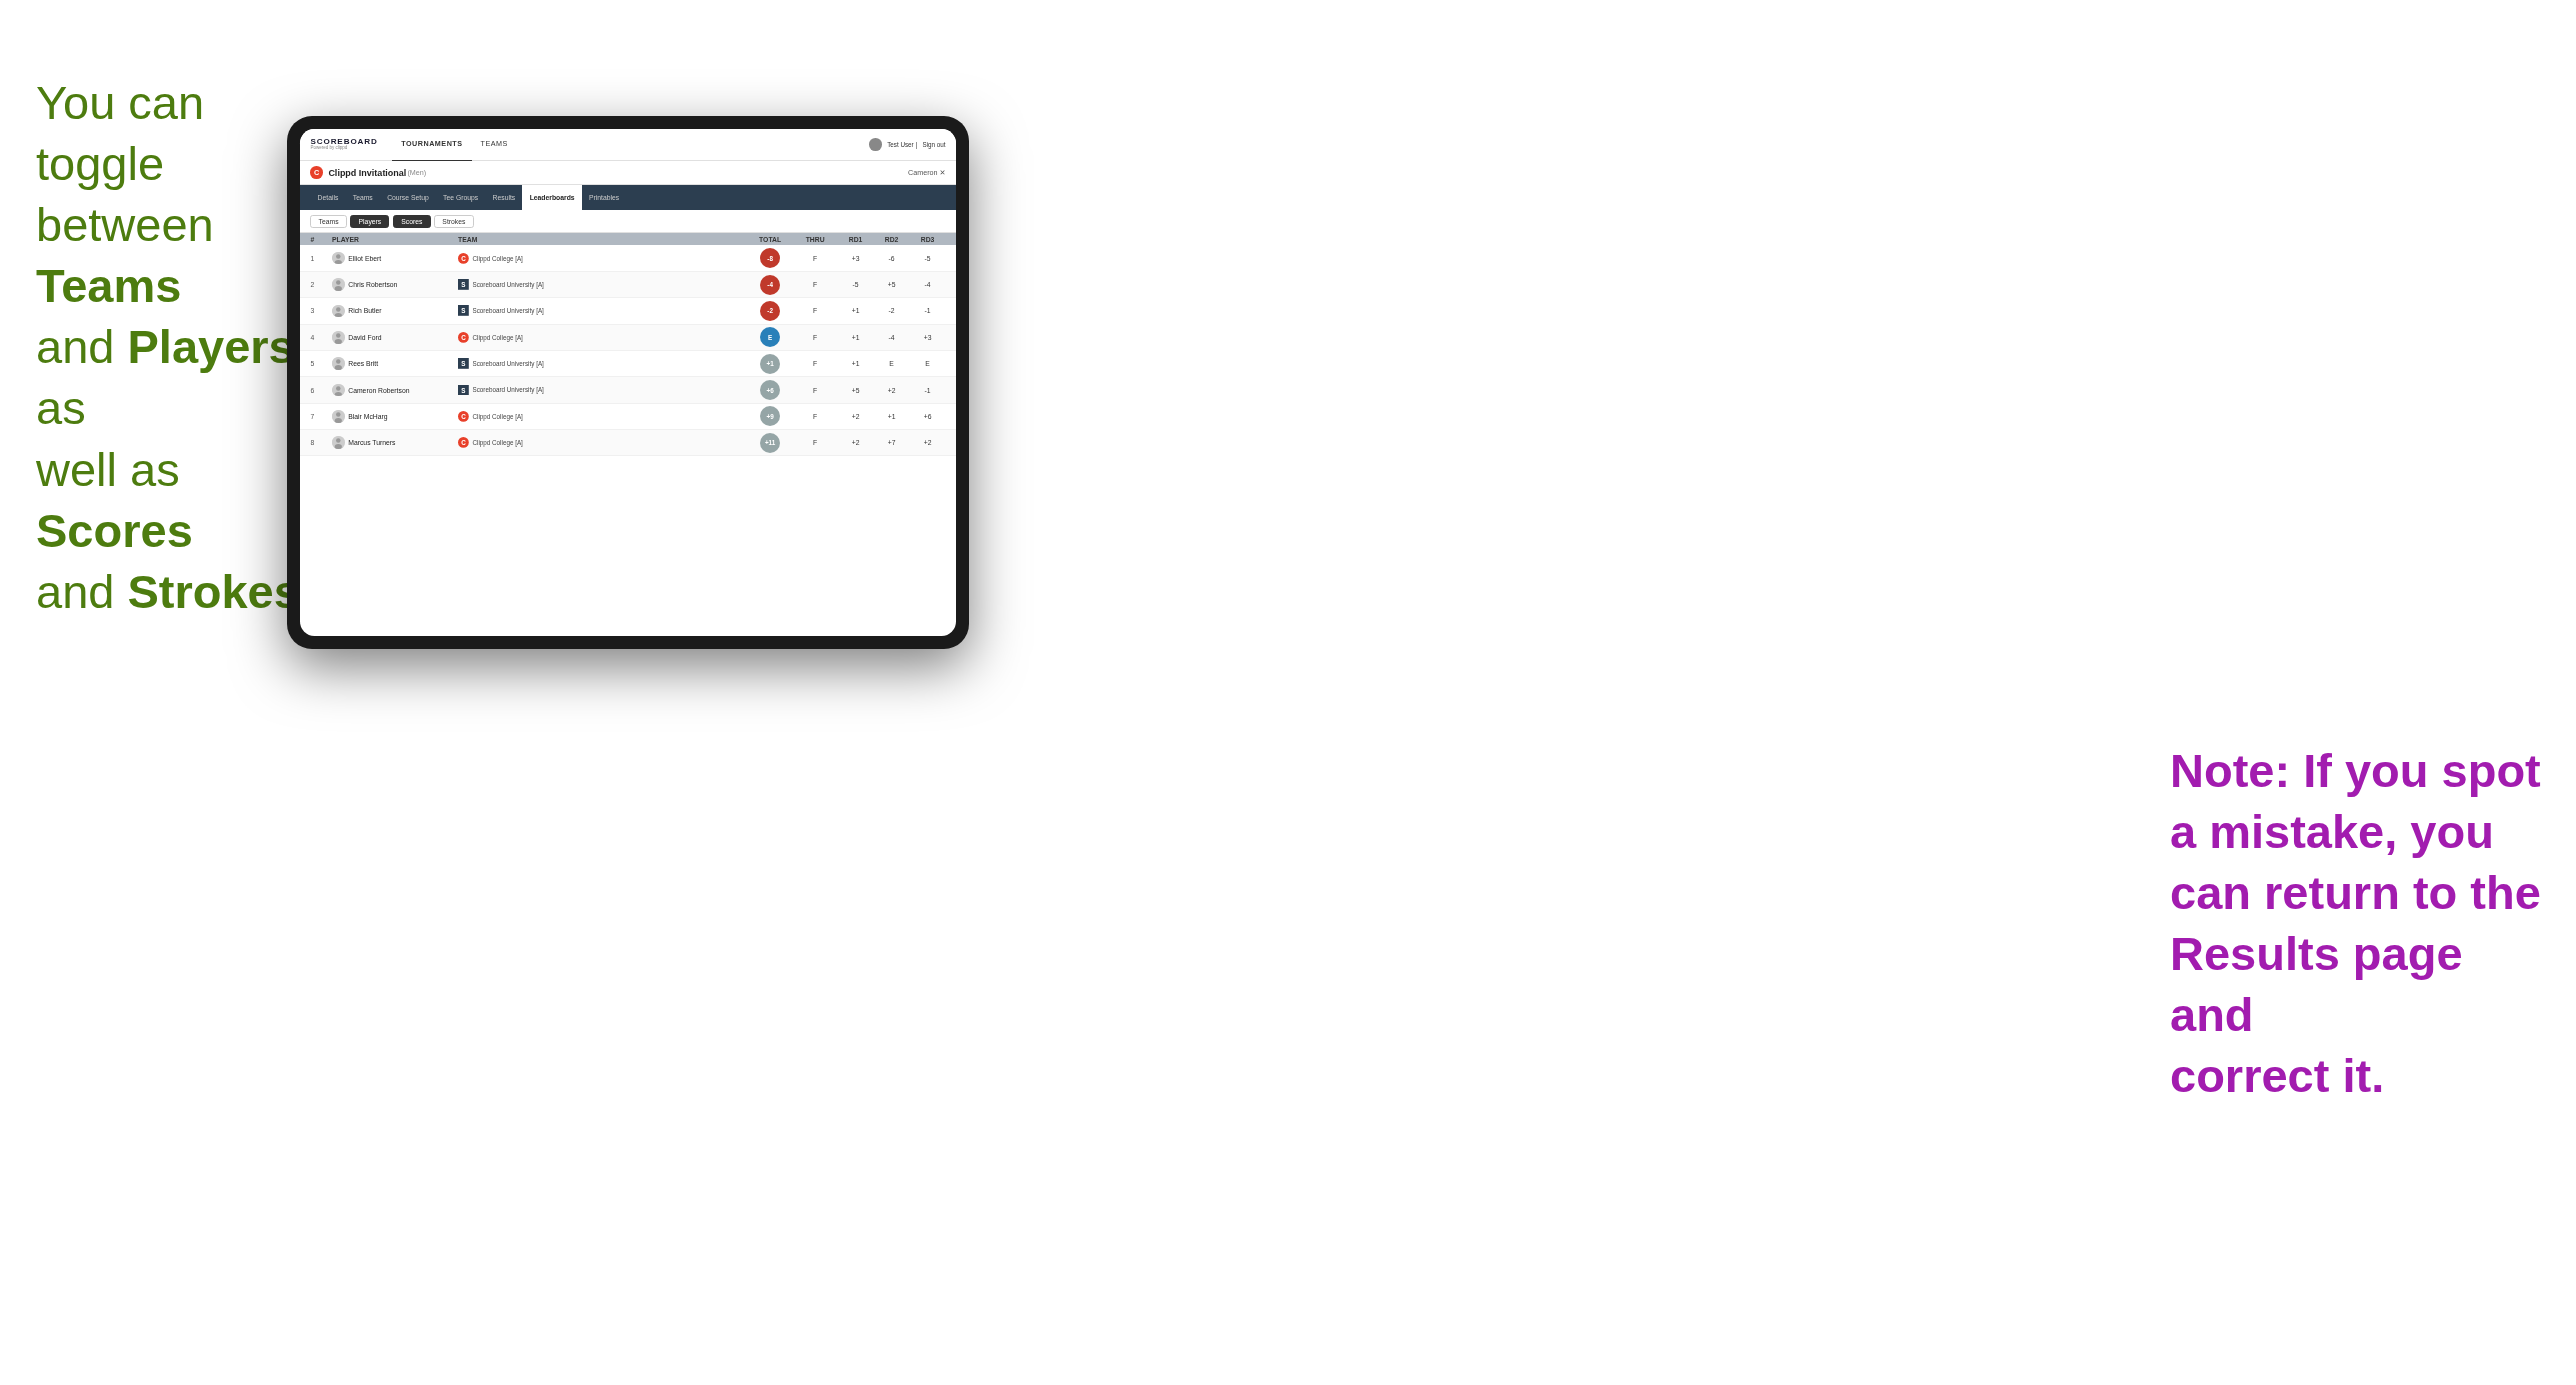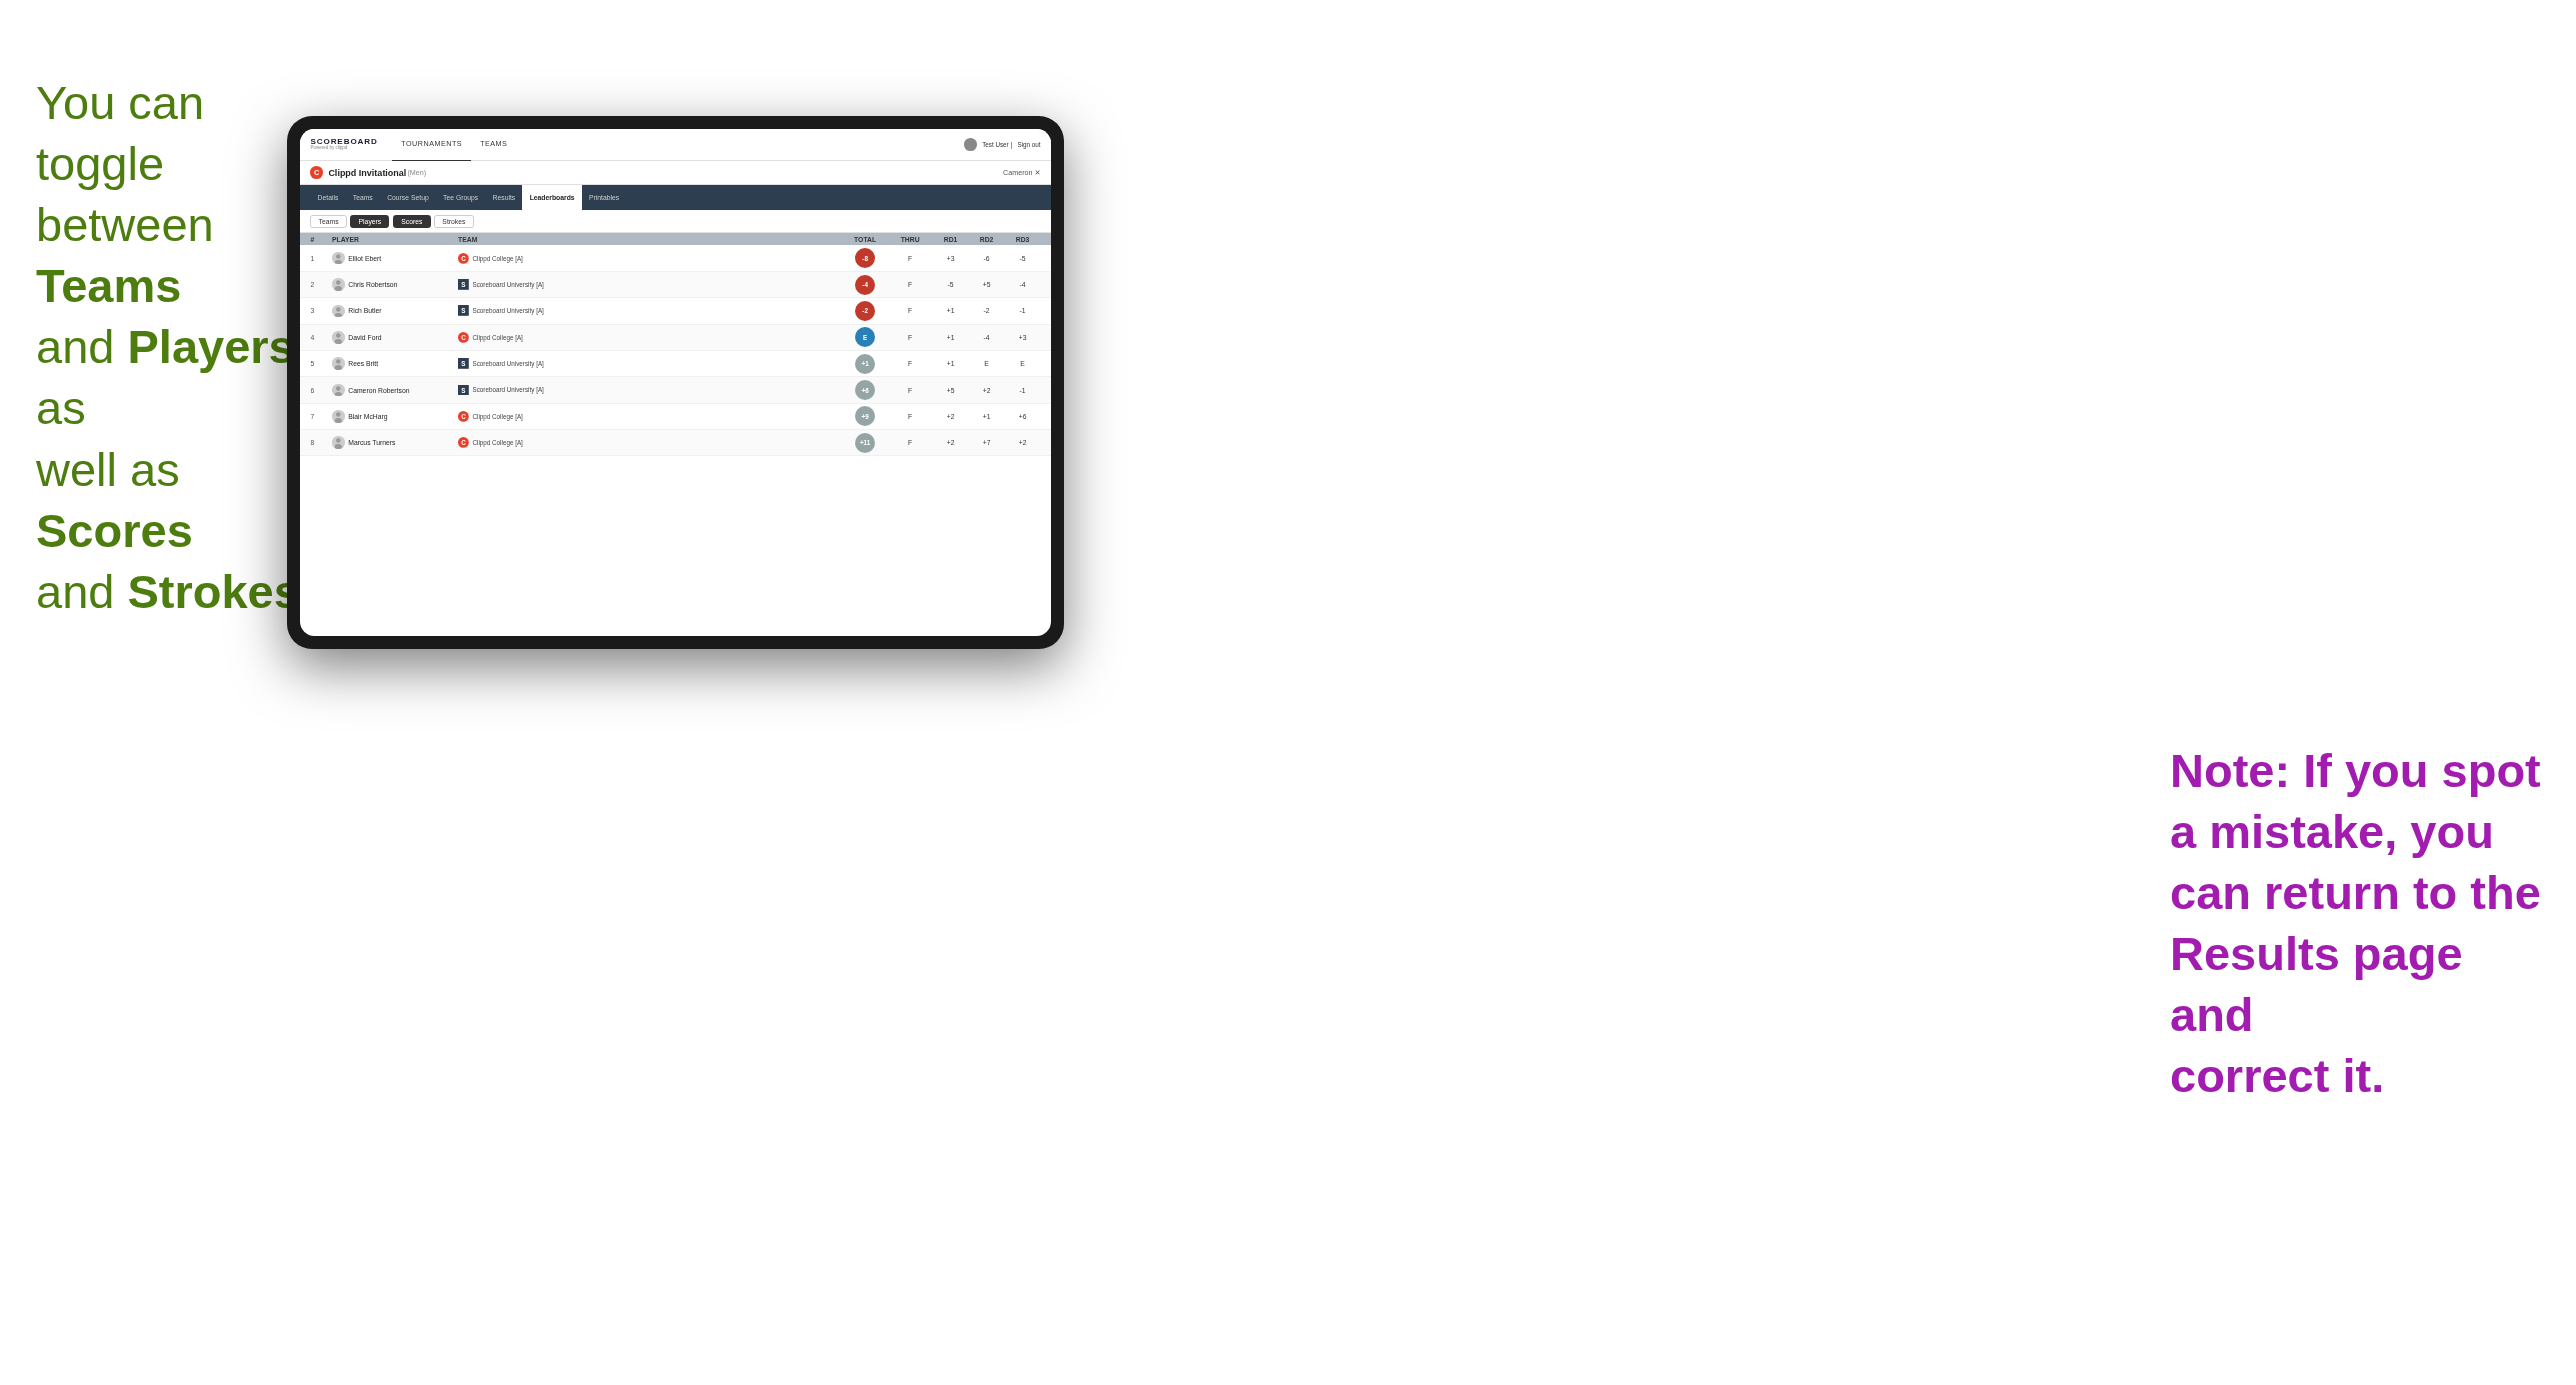--- a/index.html
+++ b/index.html
@@ -48,21 +48,21 @@
     .arrow-container svg {
       width: 100%;
       height: 100%;
     }
 
     
     .tablet-shell {
       position: absolute;
       left: 287px;
       top: 116px;
-      width: 777px;
+      width: 682px;
       height: 533px;
       background: #1a1a1a;
       border-radius: 25px;
       box-shadow: 0 18px 54px rgba(0,0,0,0.5);
       padding: 12.6px;
     }
 
     .tablet-screen {
       width: 100%;
       height: 100%;
@@ -113,21 +113,21 @@
       height: 32.5px;
       display: flex;
       align-items: center;
       cursor: pointer;
       border-bottom: 1.8px solid transparent;
       text-transform: uppercase;
       letter-spacing: 0.5px;
     }
     .nav-link.active {
       border-bottom: 1.8px solid #333;
-      font-weight: 400;
+      font-weight: 700;
     }
     .nav-right {
       display: flex;
       align-items: center;
       gap: 5.4px;
       font-size: 6.3px;
       color: #333;
     }
     .user-avatar-small {
       width: 12.6px;

